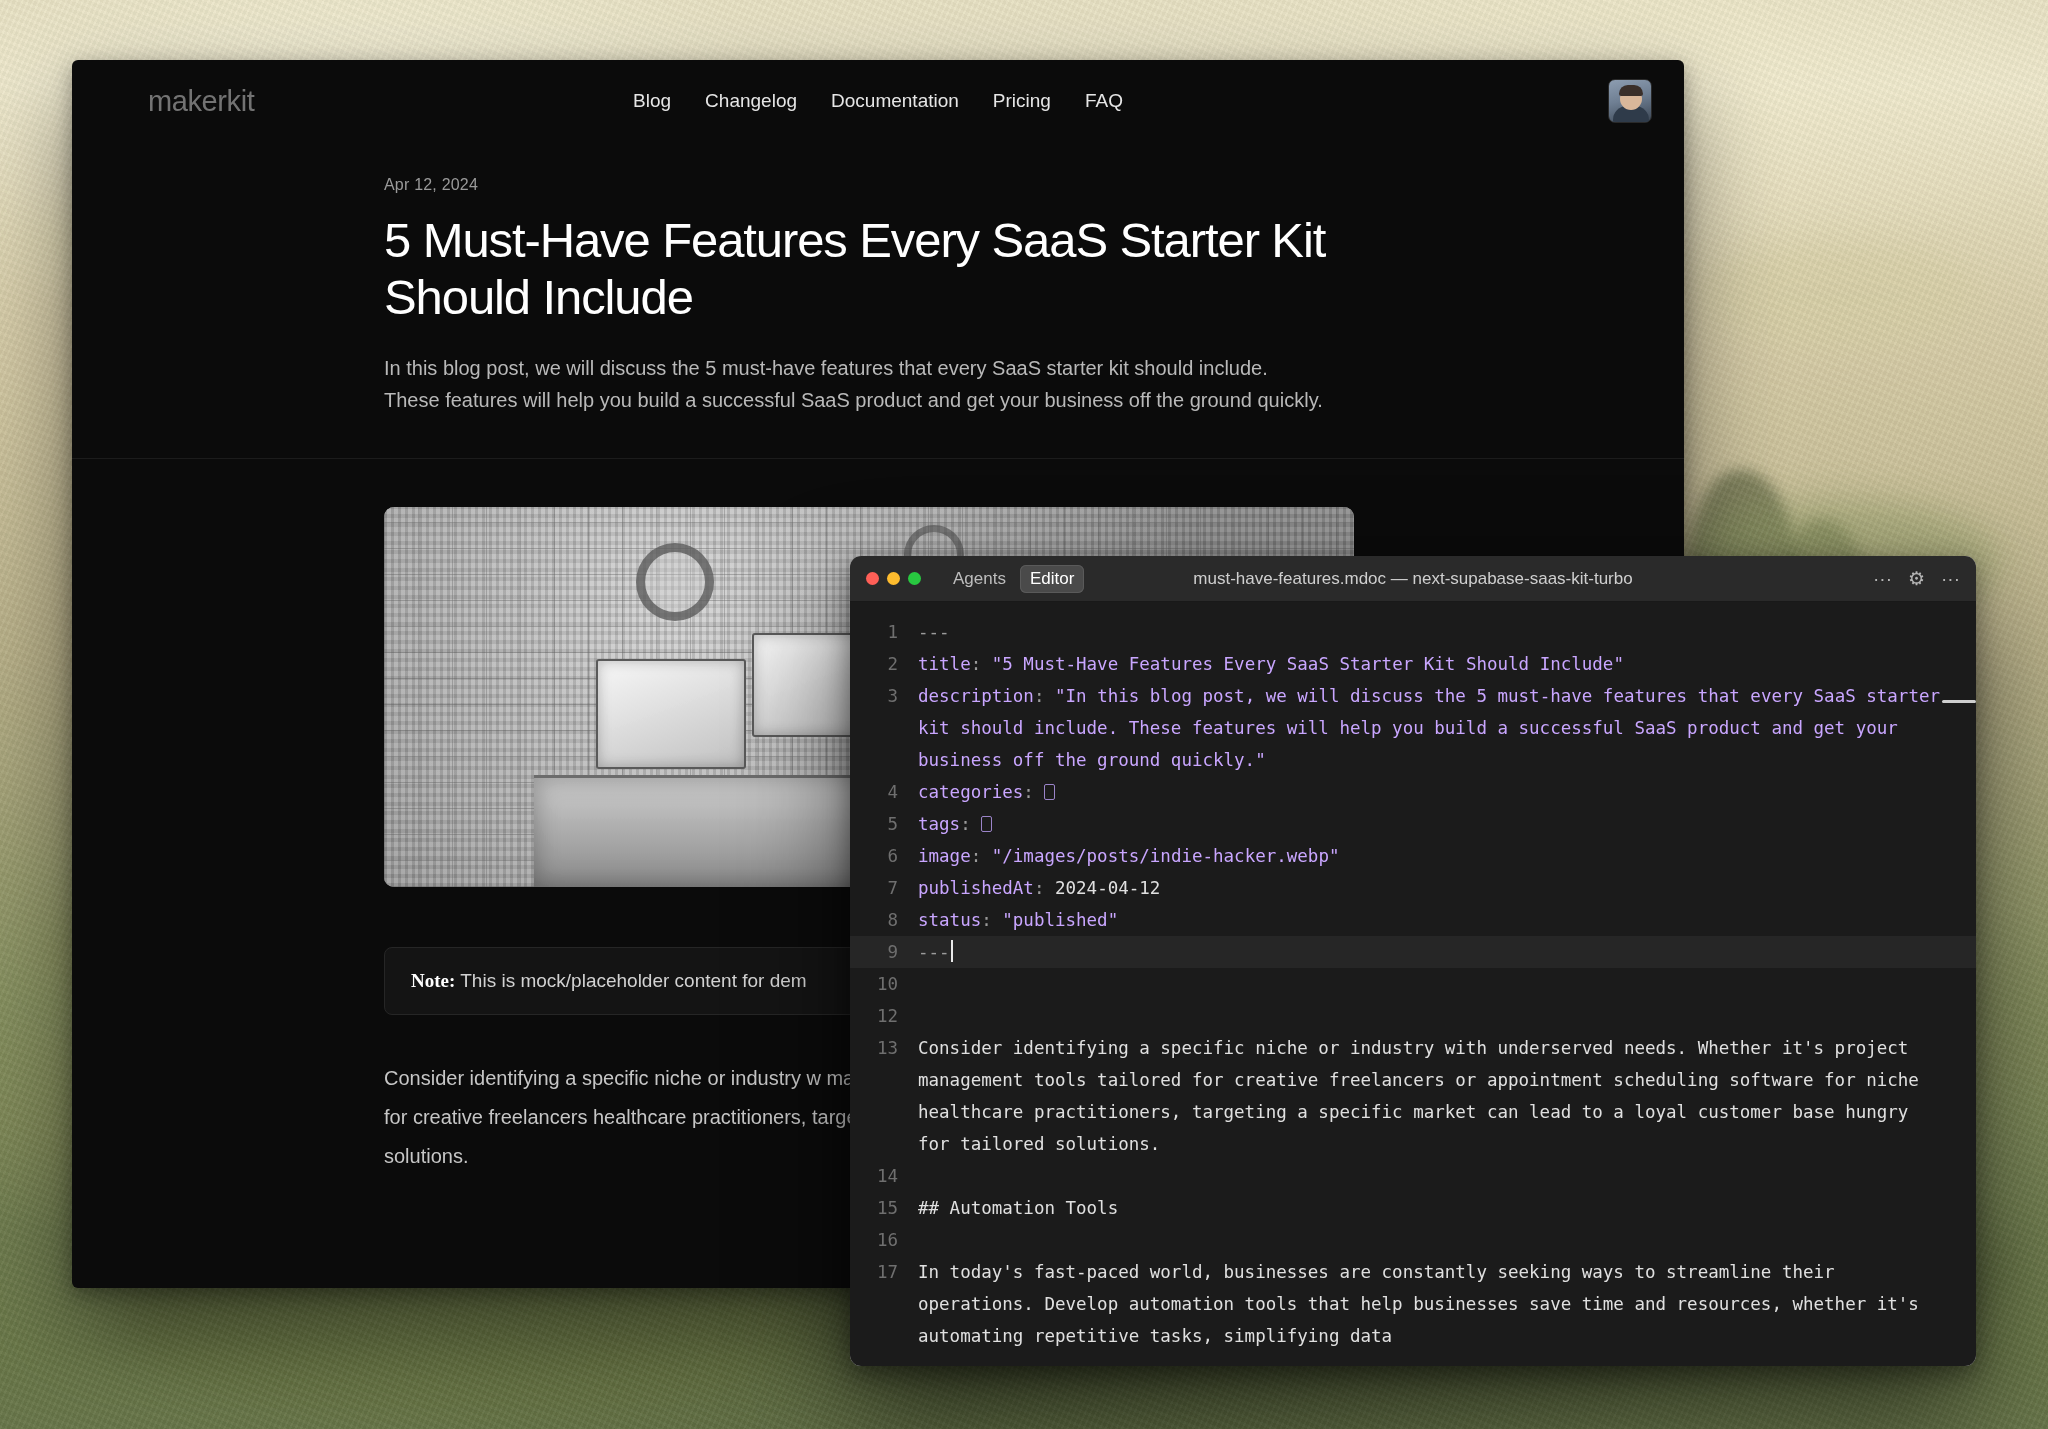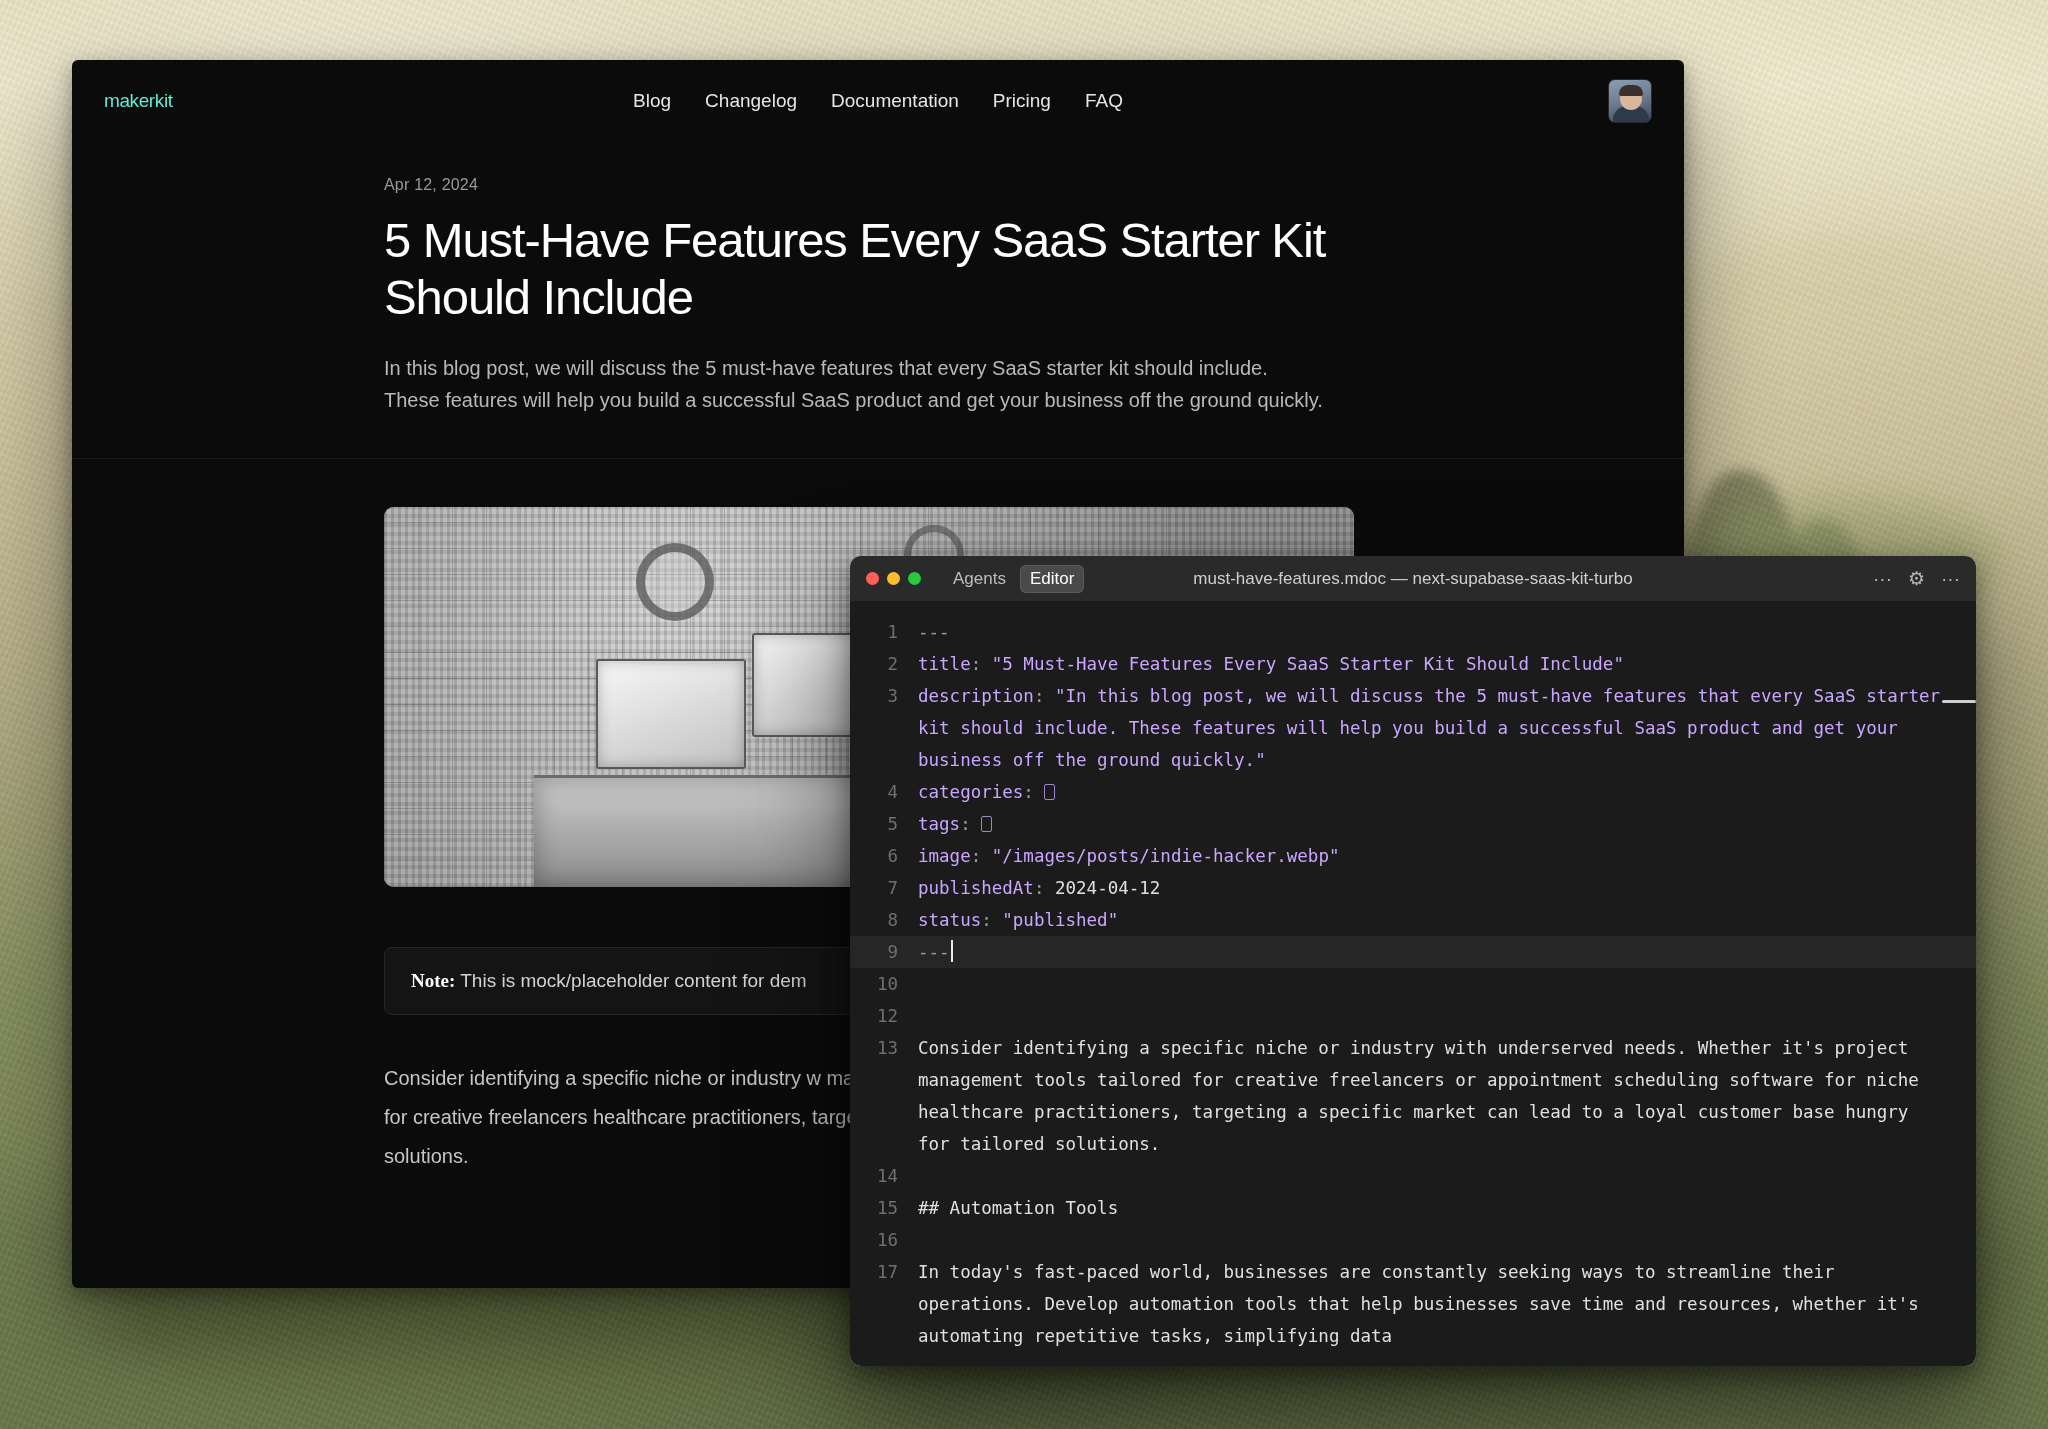--- a/index.html
+++ b/index.html
@@ -80,24 +80,25 @@
     box-shadow: 0 40px 90px rgba(0,0,0,0.45), 0 6px 20px rgba(0,0,0,0.35);
     overflow: hidden;
   }
   .site-header {
     height: 82px;
     display: flex; align-items: center;
     padding: 0 32px;
     position: relative;
   }
   .logo {
-    font-size: 19px;
-    color: #5eead4;
+    font-size: 29px;
+    color: #737373;
     letter-spacing: -0.4px;
     font-weight: 400;
+    margin-left: 44px;
   }
   .site-nav {
     position: absolute;
     left: 50%; transform: translateX(-50%);
     display: flex; gap: 34px;
     align-items: center;
     text-align: center;
   }
   .site-nav a {
     color: #e6e6e6;

